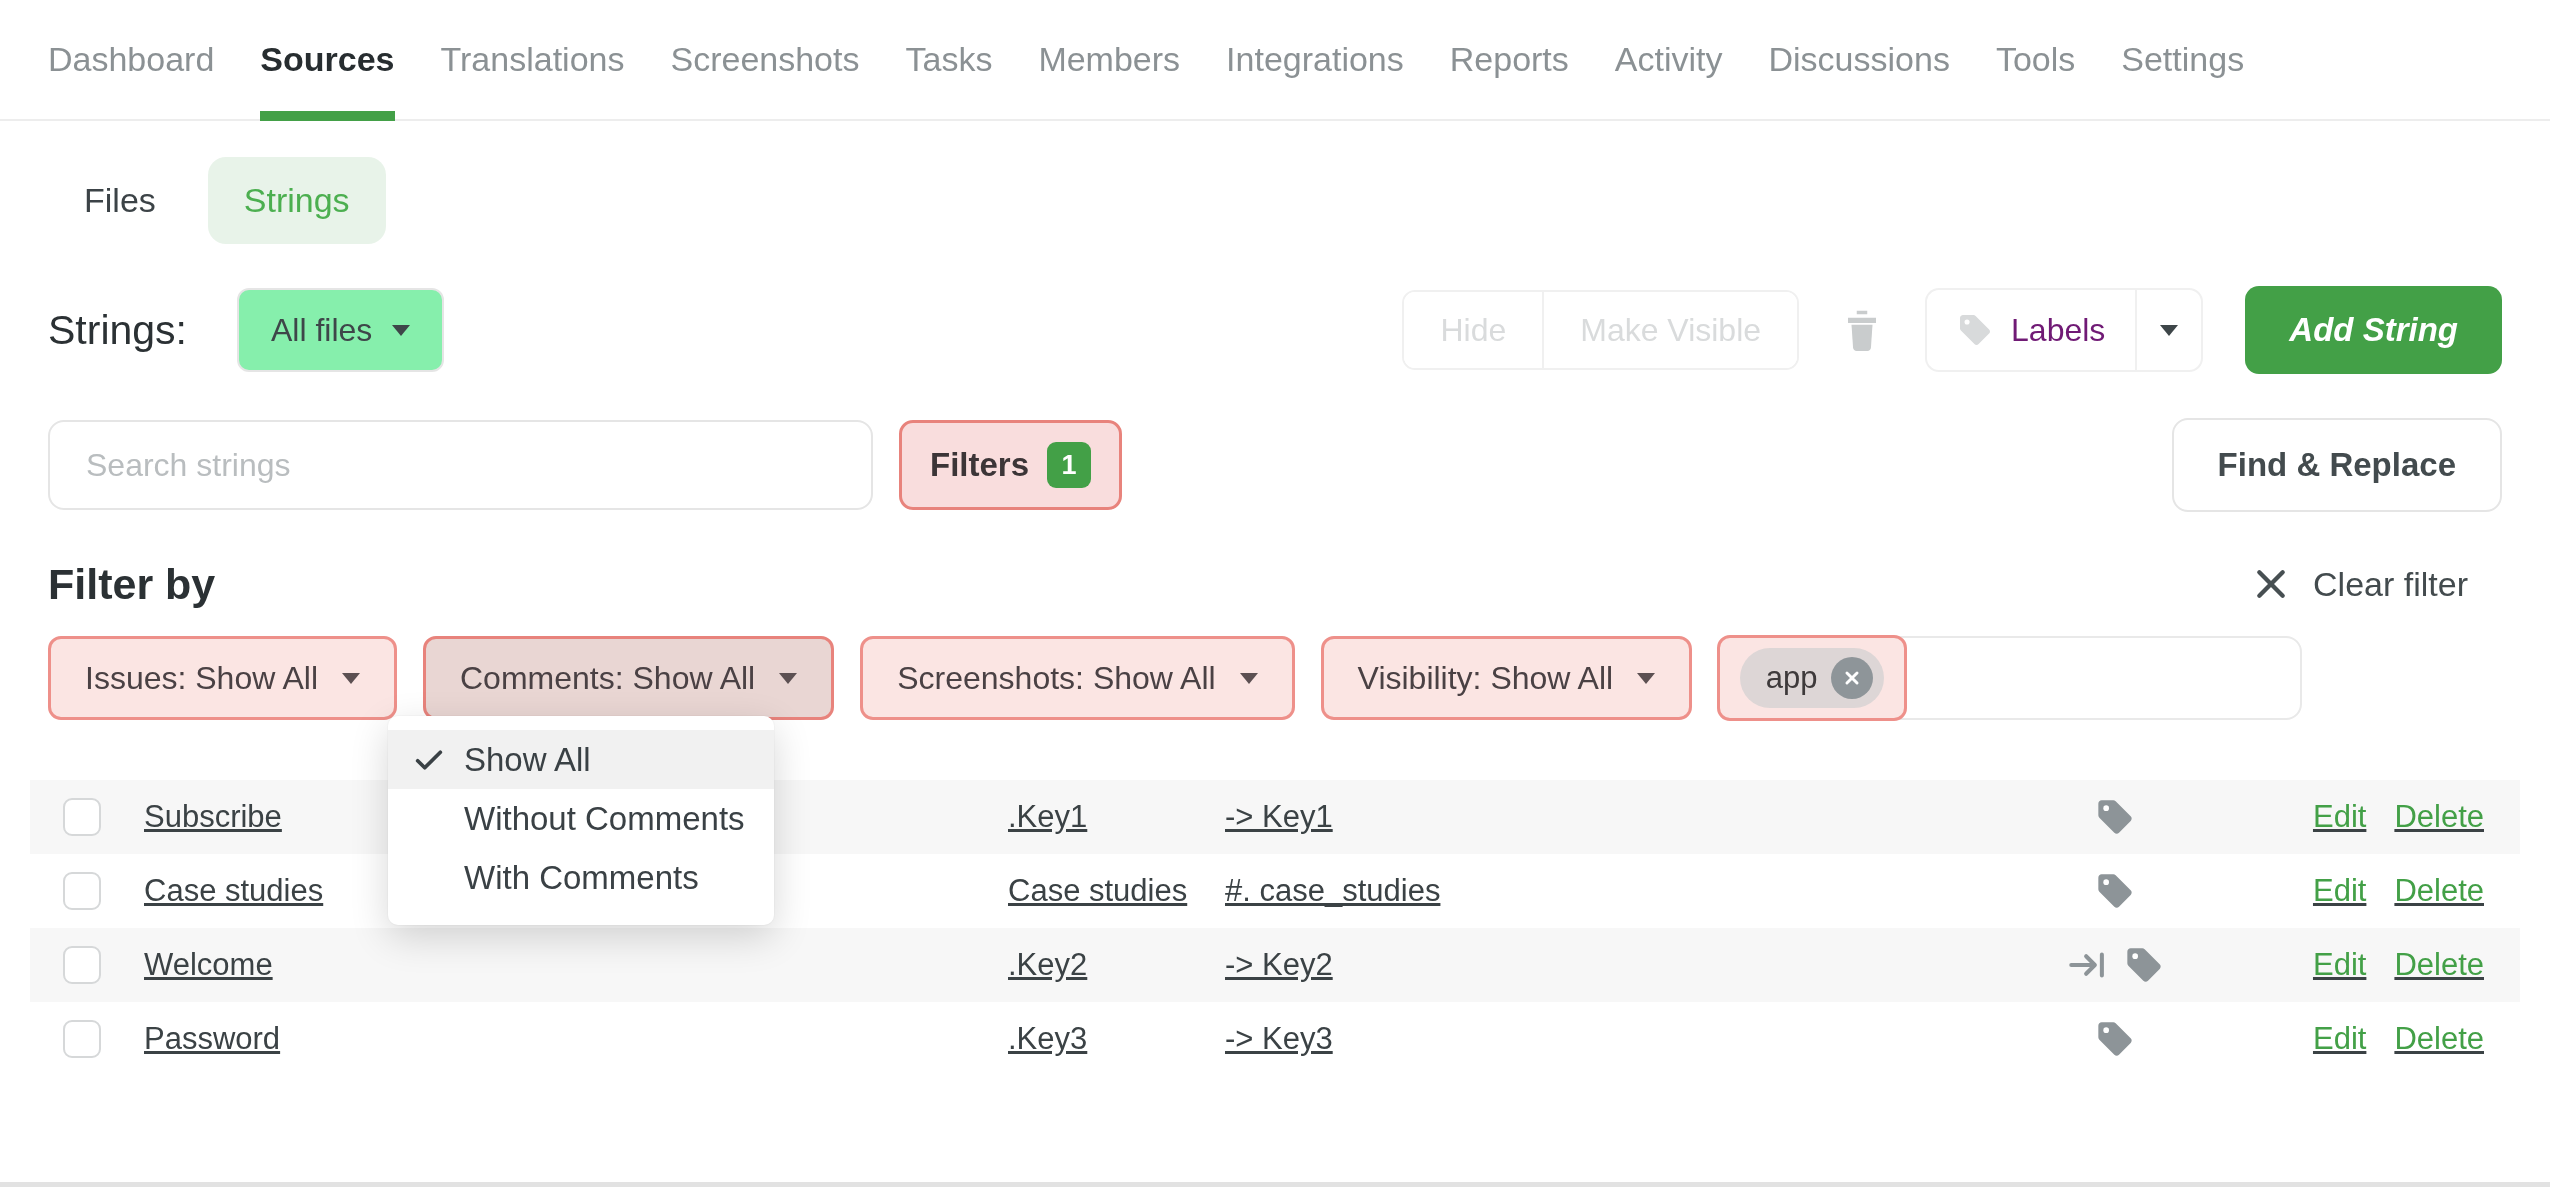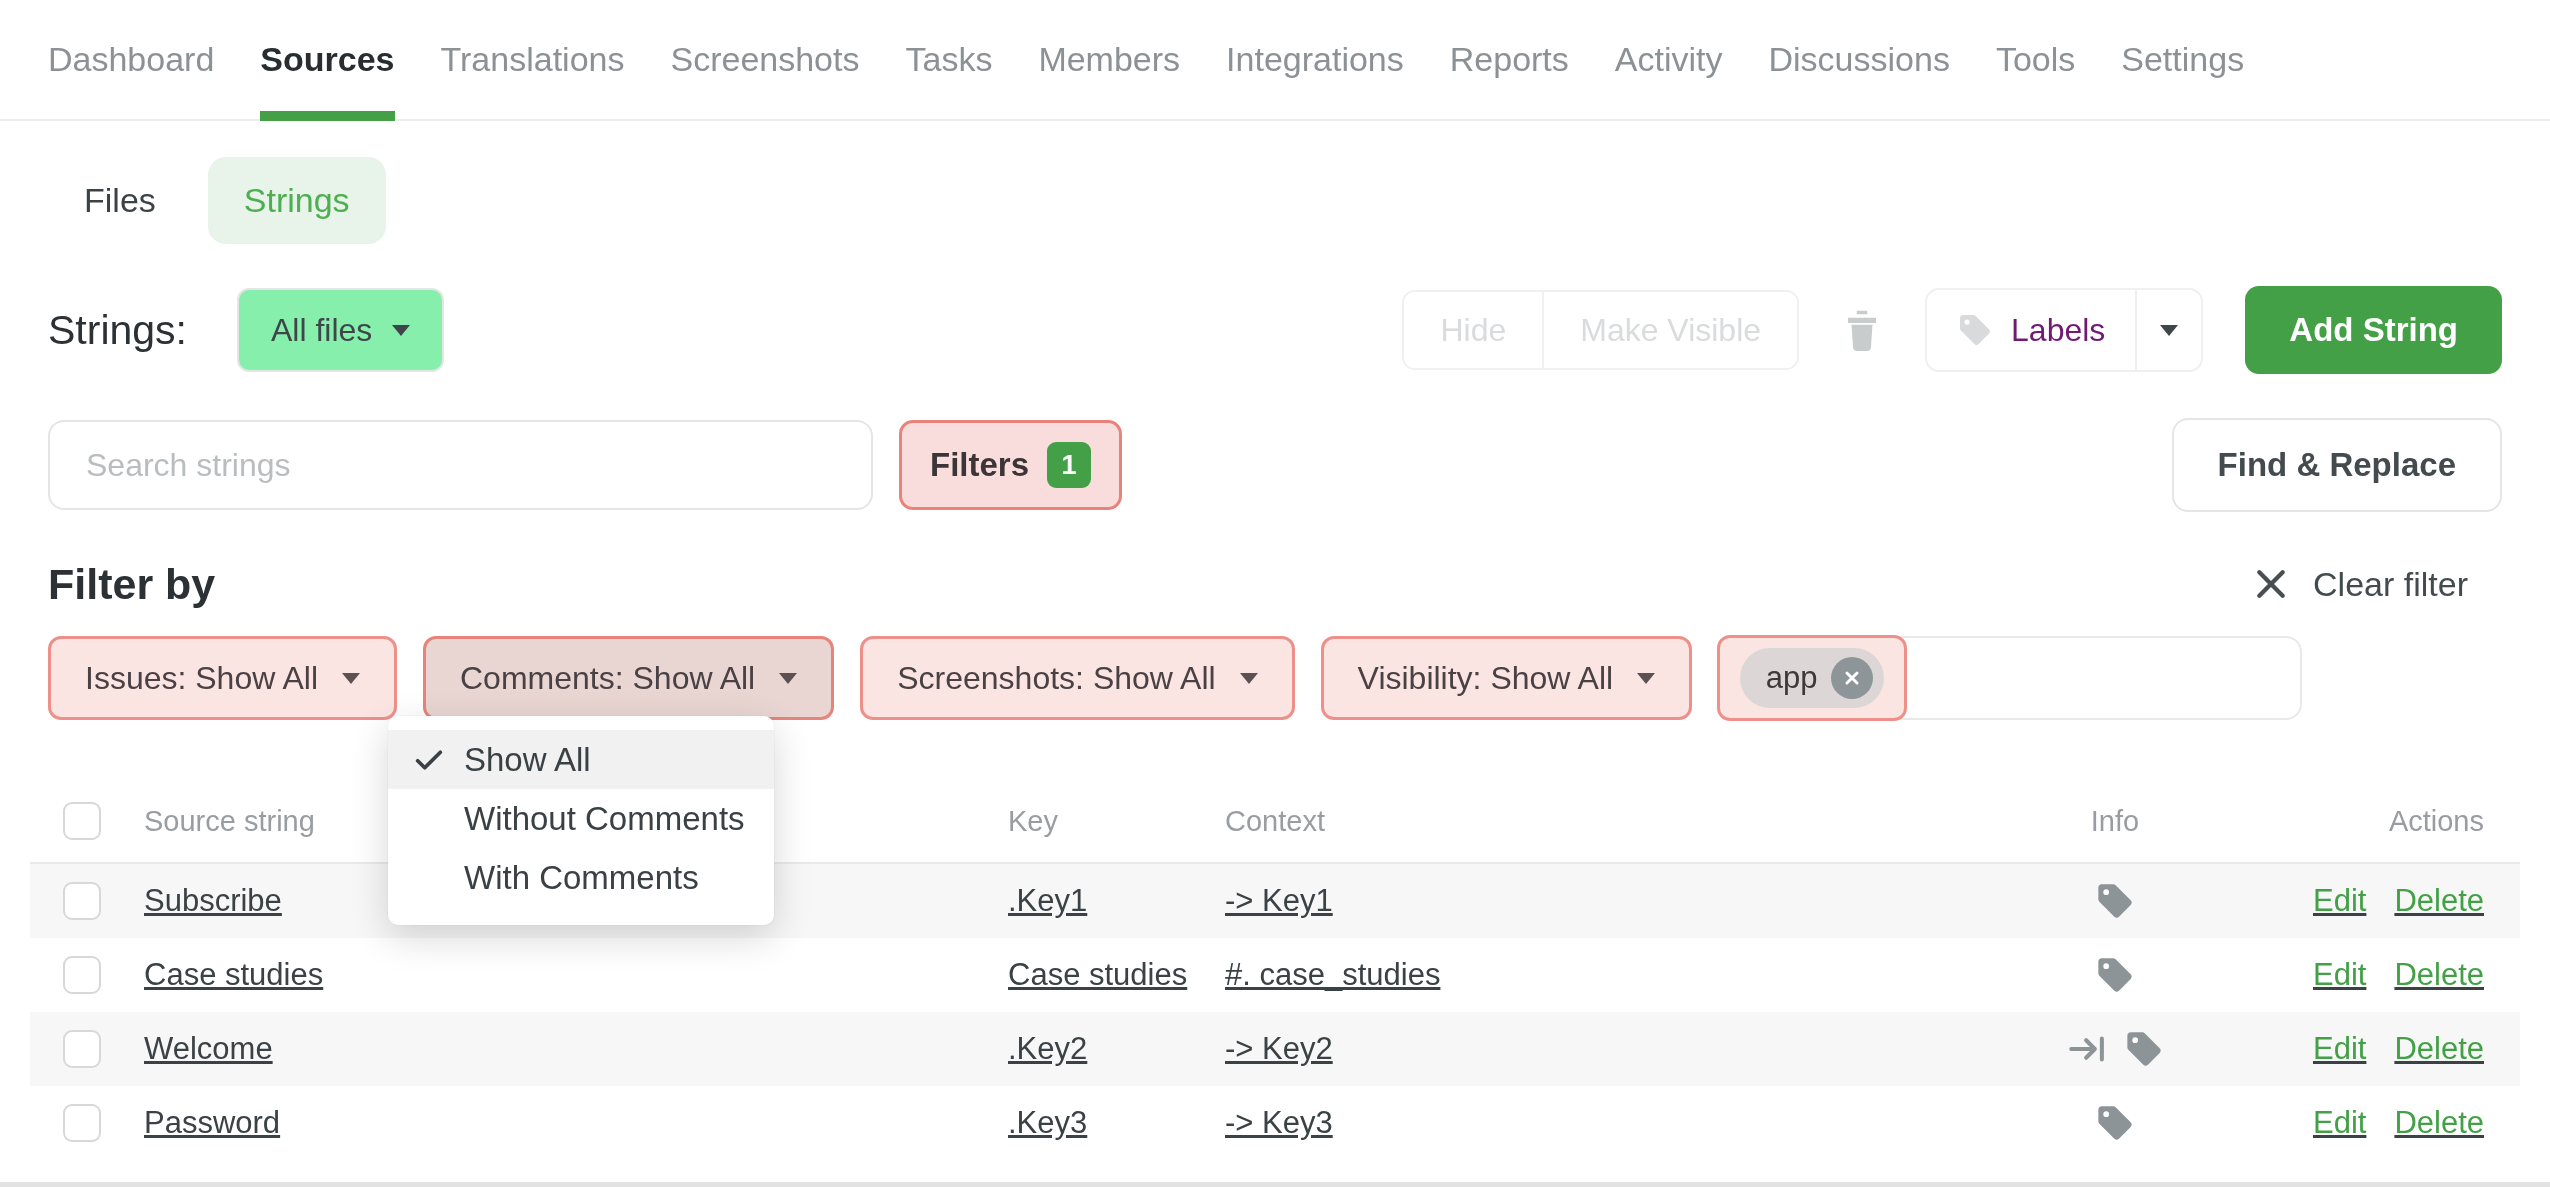--- a/index.html
+++ b/index.html
@@ -24,21 +24,21 @@
   .caret{width:0;height:0;border-left:10px solid transparent;border-right:10px solid transparent;border-top:12px solid #3e4649;}
   .caret.small{border-left-width:9px;border-right-width:9px;border-top-width:11px;}
   .right-cluster{margin-left:auto;display:flex;align-items:center;}
   .group-disabled{display:flex;border:2px solid #f0f0f0;border-radius:13px;height:80px;overflow:hidden;box-sizing:border-box;background:#fff;}
   .gbtn{font-size:32px;color:#d9dbdc;padding:0 36px;display:flex;align-items:center;background:#fff;cursor:default;}
   .gbtn + .gbtn{border-left:2px solid #f0f0f0;}
   .trash-btn{margin:0 42px;background:none;border:none;cursor:default;display:flex;align-items:center;}
   .labels-group{display:flex;height:84px;}
   .labels-main{border:2px solid #f0f0f0;border-right:none;border-radius:14px 0 0 14px;padding:0 30px;display:flex;gap:18px;align-items:center;font-size:32px;color:#701a75;background:#fff;box-sizing:border-box;cursor:default;}
   .labels-caret{border:2px solid #f0f0f0;border-radius:0 14px 14px 0;width:68px;display:flex;align-items:center;justify-content:center;background:#fff;box-sizing:border-box;cursor:pointer;}
-  .add-string-btn{margin-left:42px;background:#43a047;color:#fff;font-weight:700;font-size:33px;border:none;border-radius:14px;height:88px;padding:0 44px;cursor:pointer;}
+  .add-string-btn{margin-left:42px;background:#43a047;color:#fff;font-weight:700;font-size:33px;border:none;border-radius:14px;height:88px;padding:0 44px;cursor:pointer;font-style:italic;}
 
   
   .search-row{display:flex;align-items:center;padding:0 48px;margin-top:46px;height:90px;}
   .search-input{width:825px;height:100%;border:2px solid #e5e5e5;border-radius:16px;padding:0 36px;font-size:32px;color:#3b4245;box-sizing:border-box;outline:none;font-family:inherit;}
   .search-input::placeholder{color:#b9bdbf;}
   .filters-btn{margin-left:26px;height:100%;background:#f9dddd;border:3px solid #e8837c;border-radius:14px;padding:0 28px;gap:18px;font-weight:600;color:#3c3537;font-size:33px;display:flex;align-items:center;box-sizing:border-box;cursor:pointer;}
   .filters-badge{background:#43a047;color:#fff;border-radius:9px;min-width:44px;height:46px;display:flex;align-items:center;justify-content:center;font-size:27px;font-weight:700;}
   .find-replace-btn{margin-left:auto;height:100%;padding:0 44px;font-weight:600;font-size:33px;border:2px solid #e5e5e5;border-radius:16px;color:#434b4e;background:#fff;display:flex;align-items:center;cursor:pointer;}
 
   
@@ -238,28 +238,20 @@
     <span class="dd-check">
       <svg width="34" height="34" viewBox="0 0 24 24">
             <path d="M4 12.5l5 5L20 6.5" fill="none" stroke="#3a4145" stroke-width="2.6" stroke-linecap="round" stroke-linejoin="round"></path>
           </svg>
     </span>
     <span class="dd-label">With Comments</span>
   </div>
     </div>
 
   <div class="table">
-    <div class="tgrid t-header">
-      <span class="checkbox"></span>
-      <span class="cell">Source string</span>
-      <span class="cell">Key</span>
-      <span class="cell">Context</span>
-      <span class="cell th-info">Info</span>
-      <span class="cell th-actions">Actions</span>
-    </div>
     <div id="table-rows">
         <div class="tgrid t-row">
     <span class="checkbox row-checkbox"></span>
     <span class="cell cell-source">Subscribe</span>
     <span class="cell cell-key">.Key1</span>
     <span class="cell cell-context">-&gt; Key1</span>
     <span class="t-info cell-info">
             <svg width="40" height="40" viewBox="0 0 24 24">
     <path d="M21.4 11.6l-9-9C12 2.2 11.5 2 11 2H4c-1.1 0-2 .9-2 2v7c0 .5.2 1 .6 1.4l9 9c.8.8 2 .8 2.8 0l7-7c.8-.8.8-2 0-2.8z" fill="#8d9498"></path>
     <circle cx="6.7" cy="6.7" r="1.7" fill="#ffffff"></circle>

